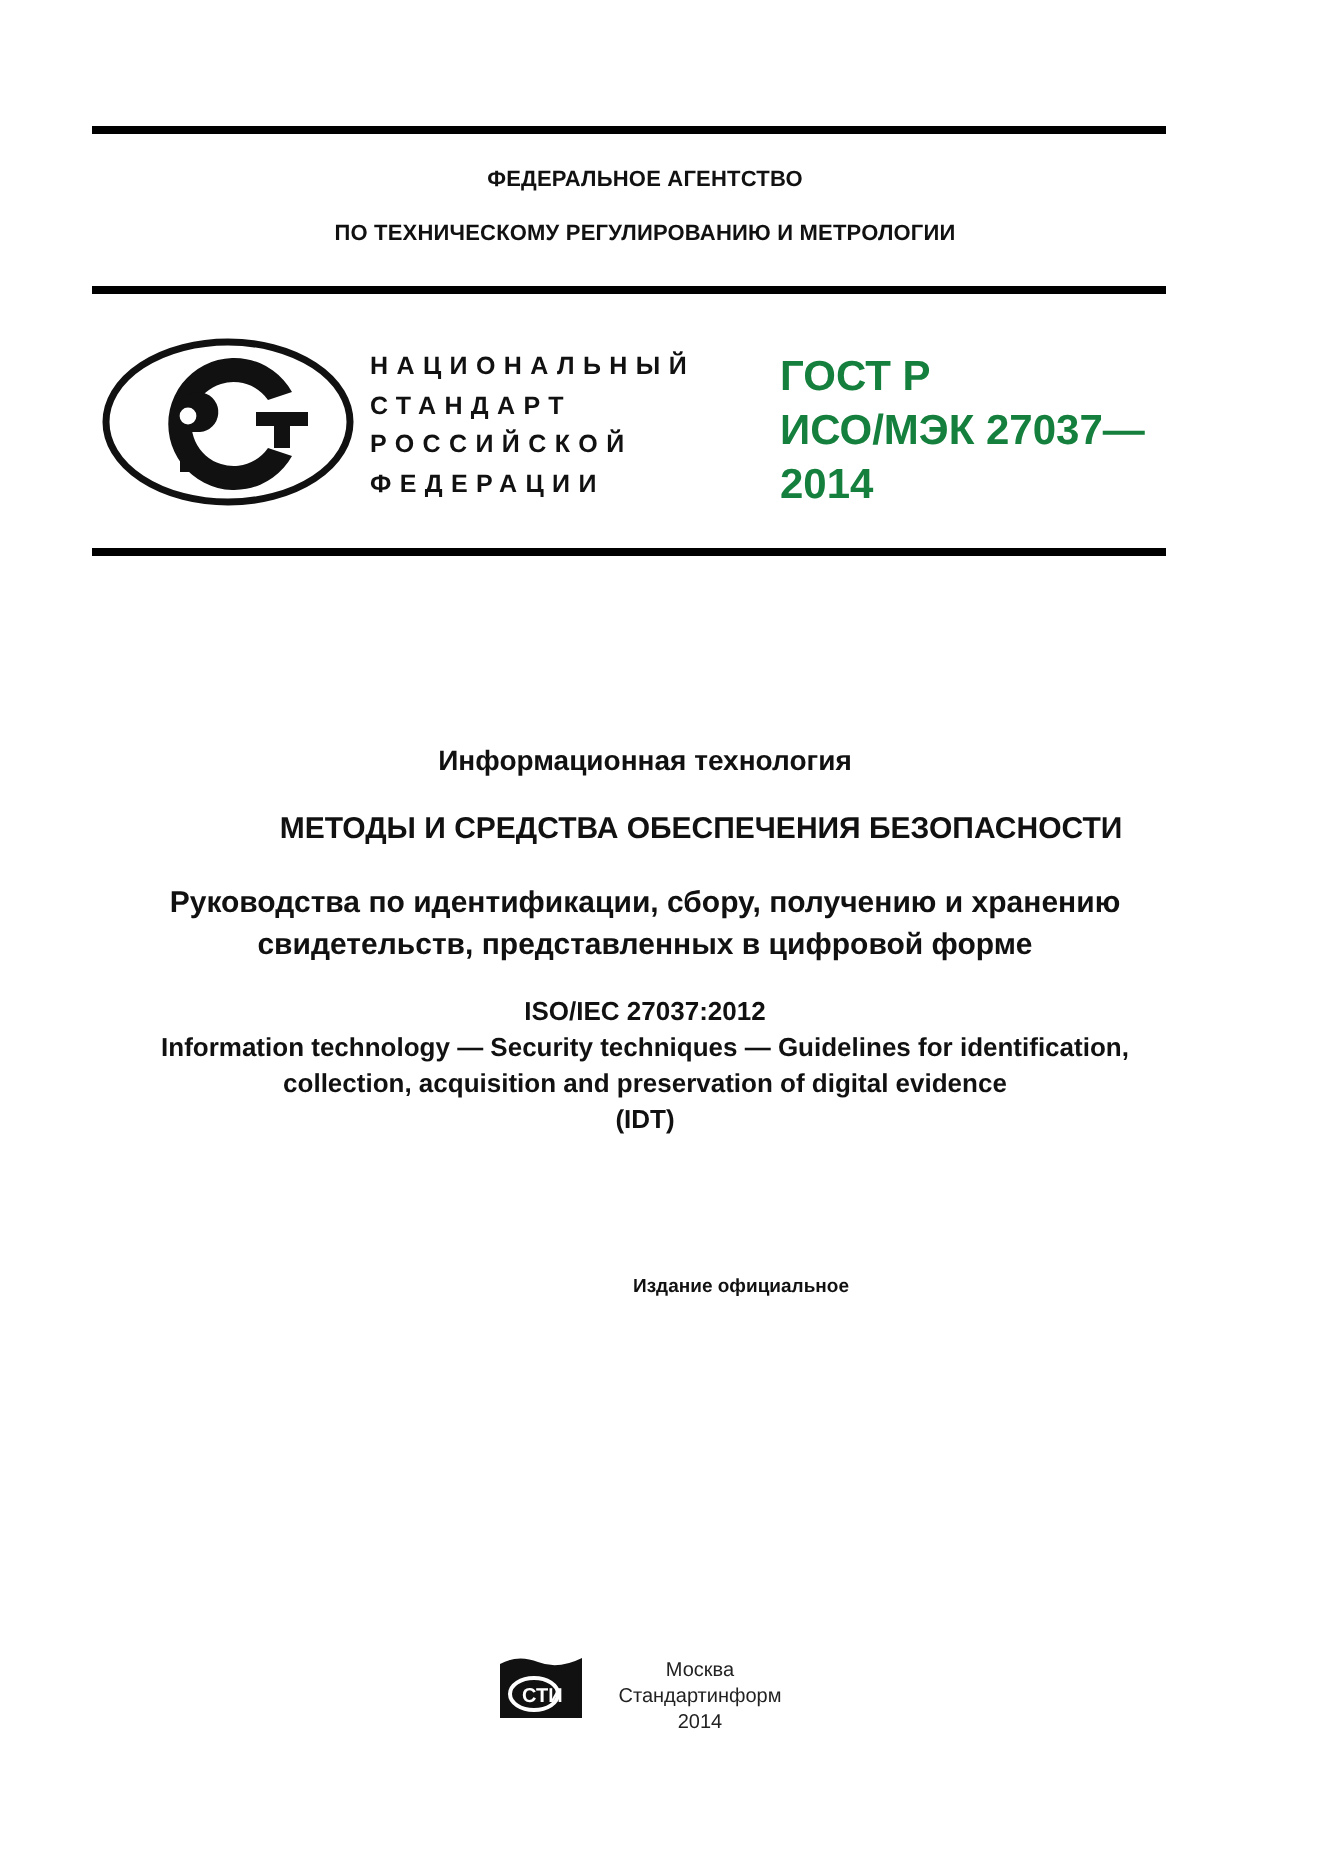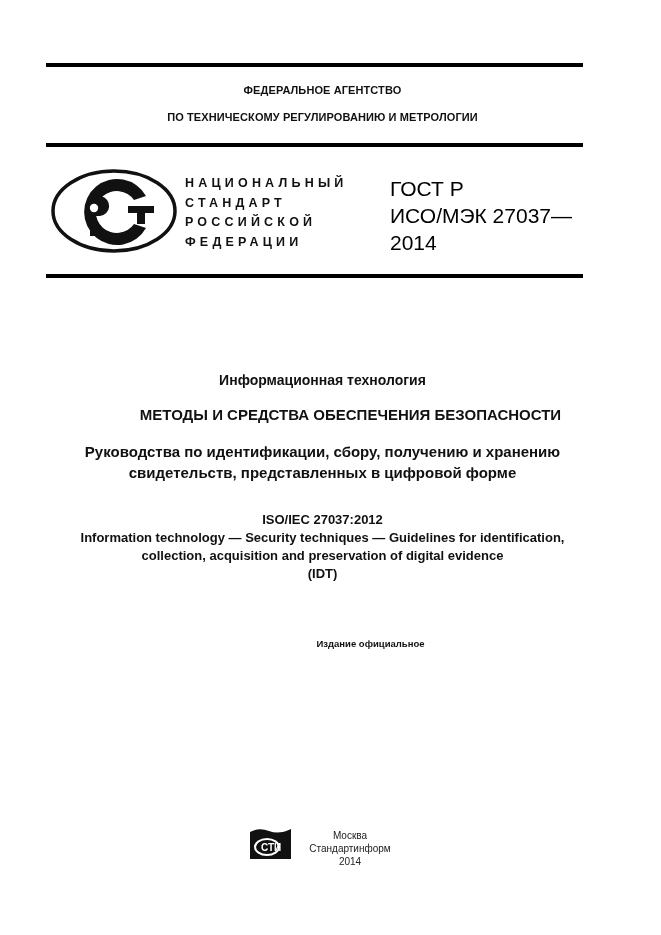--- a/index.html
+++ b/index.html
@@ -10,27 +10,27 @@
   }
   .rule { position: absolute; left: 46px; width: 537px; height: 4px; background: #000; }
   .center { position: absolute; left: 0; width: 645px; text-align: center; font-weight: bold; }
   .agency { font-size: 11px; letter-spacing: 0.1px; }
   .logo-main { position: absolute; left: 50px; top: 168px; width: 128px; height: 86px; }
   .natstd {
     position: absolute; left: 185px; top: 174px; width: 200px; text-align: left;
     font-weight: bold; font-size: 12.5px; letter-spacing: 4.2px; line-height: 19.5px;
   }
   .gost {
-    position: absolute; left: 390px; top: 175px; font-weight: normal; font-size: 21px;
-    line-height: 27px; color: #000000;
+    position: absolute; left: 390px; top: 175px; font-weight: bold; font-size: 21px;
+    line-height: 27px; color: #15803d;
   }
   .subject { font-size: 14px; }
   .title { font-size: 15px; margin-left: 28px; }
   .subtitle { font-size: 15px; line-height: 21px; }
-  .iso { font-size: 13px; line-height: 18px; margin-top: 14px; }
+  .iso { font-size: 13px; line-height: 18px; }
   .edition { font-size: 9.5px; padding-left: 48px; }
   .pub-logo { position: absolute; left: 249px; top: 826px; width: 43px; height: 35px; }
   .publisher {
     position: absolute; left: 300px; top: 829px; width: 100px; text-align: center;
     font-size: 10px; line-height: 13px; font-weight: normal; color: #222;
   }
 </style>
 </head>
 <body>
 

